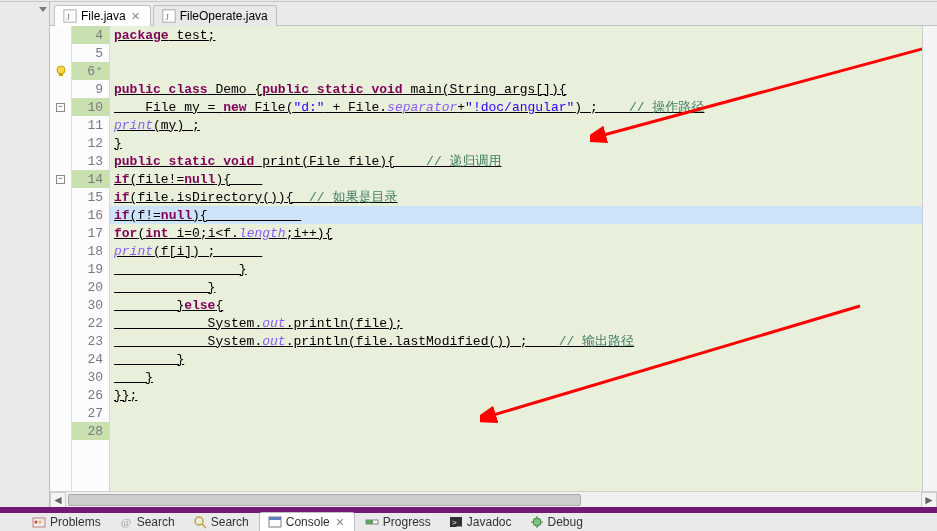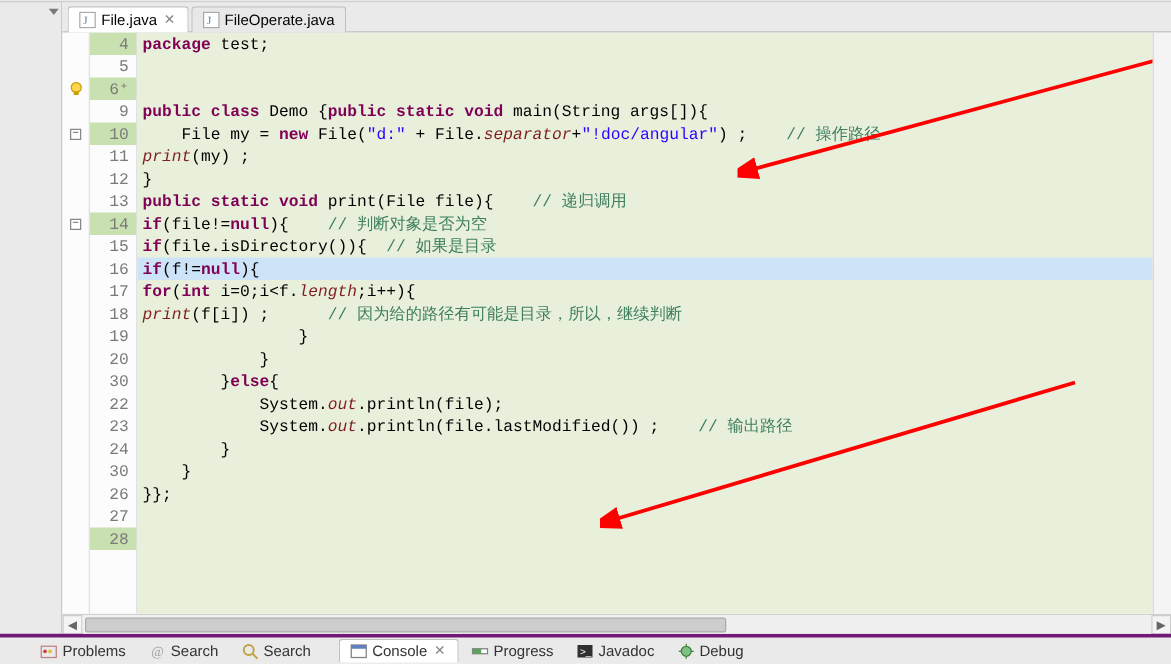--- a/index.html
+++ b/index.html
@@ -20,29 +20,29 @@
   .gutter-col { width: 38px; background: #fcfcfc; border-right: 1px solid #d8d8d8; position: relative; }
   .marker-col { width: 22px; background: #fcfcfc; border-right: 1px solid #e0e0e0; position: relative; }
   .overview-col { width: 15px; background: #f4f4f4; border-left: 1px solid #d0d0d0; }
   .code-col { flex: 1; position: relative; overflow: hidden; background: #e8f0dc; }
   .line { height: 18px; display: flex; align-items: center; font-family: Consolas, "Courier New", monospace; font-size: 13px; white-space: pre; }
   .gutter-col .line { justify-content: flex-end; padding-right: 6px; color: #7a7a7a; }
   .gutter-col .line.change { background: #c9e0b0; }
   .marker-col .line { justify-content: center; }
   .marker-col .fold { width: 9px; height: 9px; border: 1px solid #888; background: #fff; display: inline-flex; align-items: center; justify-content: center; font-size: 9px; line-height: 1; color: #555; cursor: pointer; }
   .marker-col .bulb { width:12px; height:12px; }
-  .code-col .line { padding-left: 4px; }
+  .code-col .line { padding-left: 4px; text-decoration: underline; }
   .code-col .line.hl { background: #cde3f7; }
   .kw { color: #7f0055; font-weight: bold; }
   .str { color: #2a00ff; }
-  .field { color: #7f1d1d; font-style: italic; }
+  .field { color: #8b5cf6; font-style: italic; }
   .cm { color: #3f7f5f; }
-  .bottom-views { height: 24px; background: #eaeaea; border-top: 3px solid #701a75; display: flex; align-items: center; padding-left: 24px; gap: 2px; }
+  .bottom-views { height: 24px; background: #eaeaea; border-top: 6px solid #701a75; display: flex; align-items: flex-end; padding-left: 24px; gap: 2px; }
   .view-tab { display: flex; align-items: center; gap: 4px; padding: 2px 8px; border-radius: 3px 3px 0 0; cursor: pointer; color: #333; }
-  .view-tab.active { background: #fff; border: 1px solid #c0c0c0; border-bottom: none; margin-left: 12px; }
+  .view-tab.active { background: #fff; border: 1px solid #c0c0c0; border-bottom: none; }
   .vicon { width: 14px; height: 14px; display: inline-block; }
   .hscroll { height: 16px; background: #f0f0f0; border-top: 1px solid #d0d0d0; display:flex; align-items:center; }
   .hscroll .track { flex:1; height: 16px; background:#f0f0f0; position:relative; display:flex; align-items:center;}
   .hscroll .thumb { height:12px; background:#cdcdcd; border:1px solid #aaa; border-radius:2px; width:60%; margin-left:2px;}
   .hscroll .arrow { width:16px; height:16px; display:flex; align-items:center; justify-content:center; color:#666; border:1px solid #ccc; background:#f4f4f4; cursor:pointer;}
   .arrow-svg { position:absolute; pointer-events:none; }
 </style>
 </head>
 <body>
 
@@ -147,25 +147,25 @@
           <line x1="380" y1="10" x2="10" y2="120" stroke="#ff0000" stroke-width="3" marker-end="url(#ah2)"></line>
         </svg>
       <div class="line"><span class="kw">package</span> test;</div>
           <div class="line"></div>
           <div class="line"></div>
           <div class="line"><span class="kw">public class</span> Demo {<span class="kw">public static void</span> main(String args[]){</div>
           <div class="line">    File my = <span class="kw">new</span> File(<span class="str">"d:"</span> + File.<span class="field">separator</span>+<span class="str">"!doc/angular"</span>) ;    <span class="cm">// 操作路径</span></div>
           <div class="line">    <span class="field">print</span>(my) ;</div>
           <div class="line">}</div>
           <div class="line"><span class="kw">public static void</span> print(File file){    <span class="cm">// 递归调用</span></div>
-          <div class="line">    <span class="kw">if</span>(file!=<span class="kw">null</span>){    <span class="cm">// 判断对象是否为空</span></div>
+          <div class="line">    <span class="kw">if</span>(file!=<span class="kw">null</span>){    </div>
           <div class="line">        <span class="kw">if</span>(file.isDirectory()){  <span class="cm">// 如果是目录</span></div>
           <div class="line hl">            <span class="kw">if</span>(f!=<span class="kw">null</span>){            </div>
           <div class="line">                <span class="kw">for</span>(<span class="kw">int</span> i=0;i&lt;f.<span class="field">length</span>;i++){</div>
-          <div class="line">                    <span class="field">print</span>(f[i]) ;      <span class="cm">// 因为给的路径有可能是目录，所以，继续判断</span></div>
+          <div class="line">                    <span class="field">print</span>(f[i]) ;      </div>
           <div class="line">                }</div>
           <div class="line">            }</div>
           <div class="line">        }<span class="kw">else</span>{</div>
           <div class="line">            System.<span class="field">out</span>.println(file);</div>
           <div class="line">            System.<span class="field">out</span>.println(file.lastModified()) ;    <span class="cm">// 输出路径</span></div>
           <div class="line">        }</div>
           <div class="line">    }</div>
           <div class="line">}};</div>
         </div>
       <div class="overview-col"></div>

